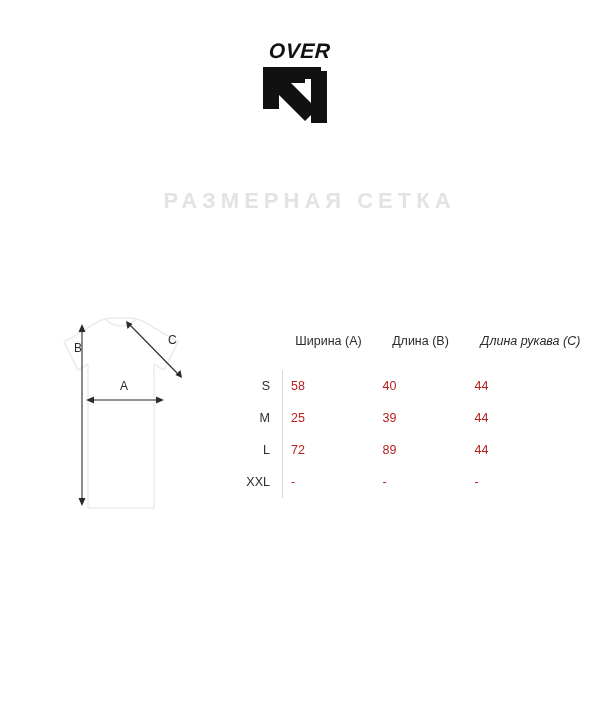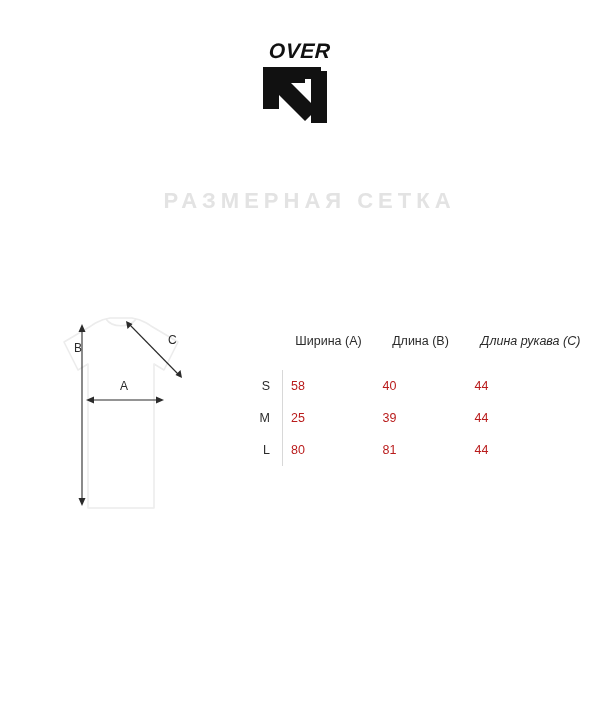--- a/index.html
+++ b/index.html
@@ -180,20 +180,26 @@
         <td>44</td>
       </tr>
       <tr>
         <td class="row-label">M</td>
         <td>25</td>
         <td>39</td>
         <td>44</td>
       </tr>
       <tr>
         <td class="row-label">L</td>
-        <td>80</td>
-        <td>81</td>
+        <td>72</td>
+        <td>89</td>
         <td>44</td>
+      </tr>
+      <tr>
+        <td class="row-label">XXL</td>
+        <td>-</td>
+        <td>-</td>
+        <td>-</td>
       </tr>
     </tbody>
   </table>
 
 </div>
 
 </body></html>

